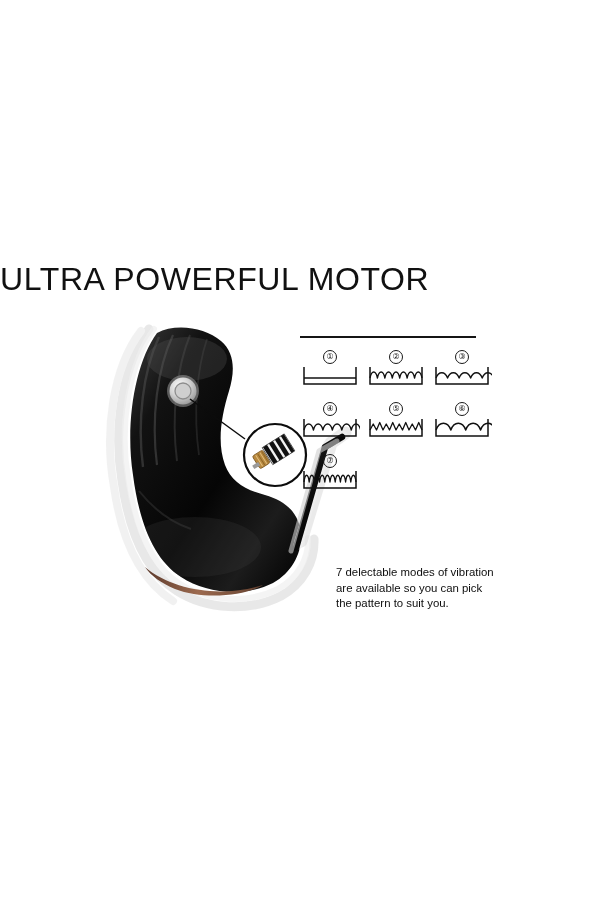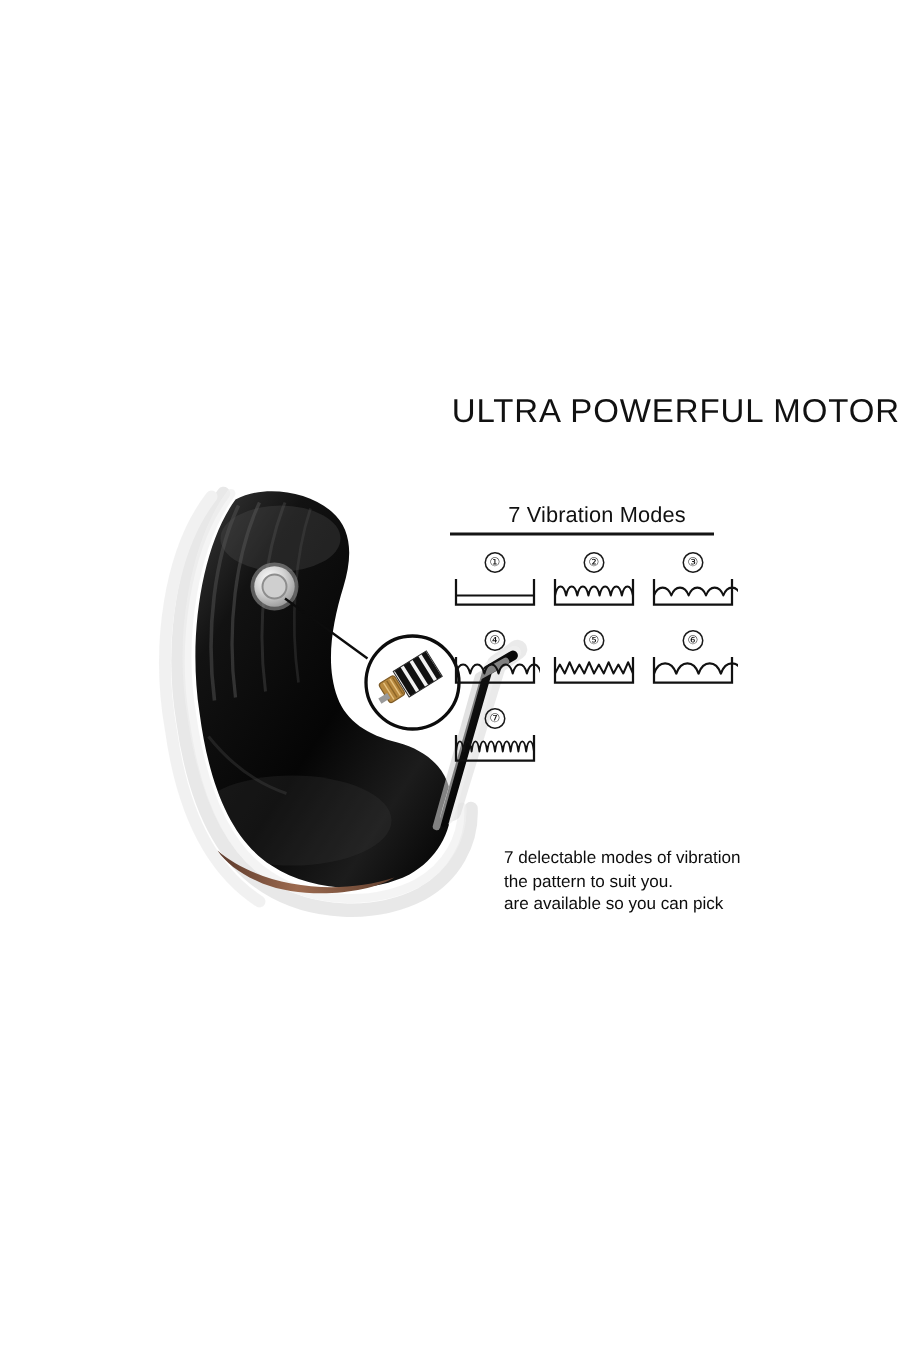--- a/index.html
+++ b/index.html
@@ -21,22 +21,22 @@
     inset: 0;
     background: #ffffff;
   }
 
   
   .main-title {
     position: absolute;
     left: 0;
     right: 0;
     top: 261px;
-    text-align: right;
-    font-size: 22px;
+    text-align: left;
+    font-size: 32px;
     letter-spacing: 0.6px;
     font-weight: 400;
     color: #111111;
     white-space: nowrap;
   }
 
   
   .product-stage {
     position: absolute;
     left: 95px;
@@ -232,21 +232,20 @@
             <rect x="-7" y="-13" width="26" height="20" fill="none" stroke="#2a2a2a" stroke-width="0.7"></rect>
           </g>
 
           <rect x="-25" y="-3" width="7" height="4" fill="#9a9a9a"></rect>
         </g>
       </g>
     </svg>
   </div>
 
   <div class="modes-panel">
-    <div class="modes-heading">7 Vibration Modes</div>
     <div class="modes-rule"></div>
     <div class="modes-grid" id="modes-grid">
         <div class="mode-cell">
           <div class="mode-number"><span>①</span></div>
           <svg class="mode-wave" viewBox="0 0 60 27">
             <path d="M4 5 L4 22 L56 22 L56 5" fill="none" stroke="#111" stroke-width="1.5"></path>
             <path d="M4 16 L56 16" fill="none" stroke="#111" stroke-width="1.4"></path>
           </svg>
         </div>
         <div class="mode-cell">
@@ -289,17 +288,17 @@
           <svg class="mode-wave" viewBox="0 0 60 27">
             <path d="M4 5 L4 22 L56 22 L56 5" fill="none" stroke="#111" stroke-width="1.5"></path>
             <path d="M4 16 C 5.144 7, 8.056 7, 9.2 16 C 10.344 7, 13.255999999999998 7, 14.399999999999999 16 C 15.544 7, 18.456000000000003 7, 19.6 16 C 20.744 7, 23.656 7, 24.8 16 C 25.944000000000003 7, 28.856 7, 30 16 C 31.144 7, 34.056000000000004 7, 35.2 16 C 36.344 7, 39.25600000000001 7, 40.400000000000006 16 C 41.544 7, 44.456 7, 45.6 16 C 46.744 7, 49.656000000000006 7, 50.800000000000004 16 C 51.944 7, 54.85600000000001 7, 56.00000000000001 16" fill="none" stroke="#111" stroke-width="1.3" stroke-linejoin="round"></path>
           </svg>
         </div>
       </div>
   </div>
 
   <div class="description">
     <div>7 delectable modes of vibration</div>
+    <div>are available so you can pick</div>
     <div>the pattern to suit you.</div>
-    <div>are available so you can pick</div>
   </div>
 
 </div>
 
 </body></html>

